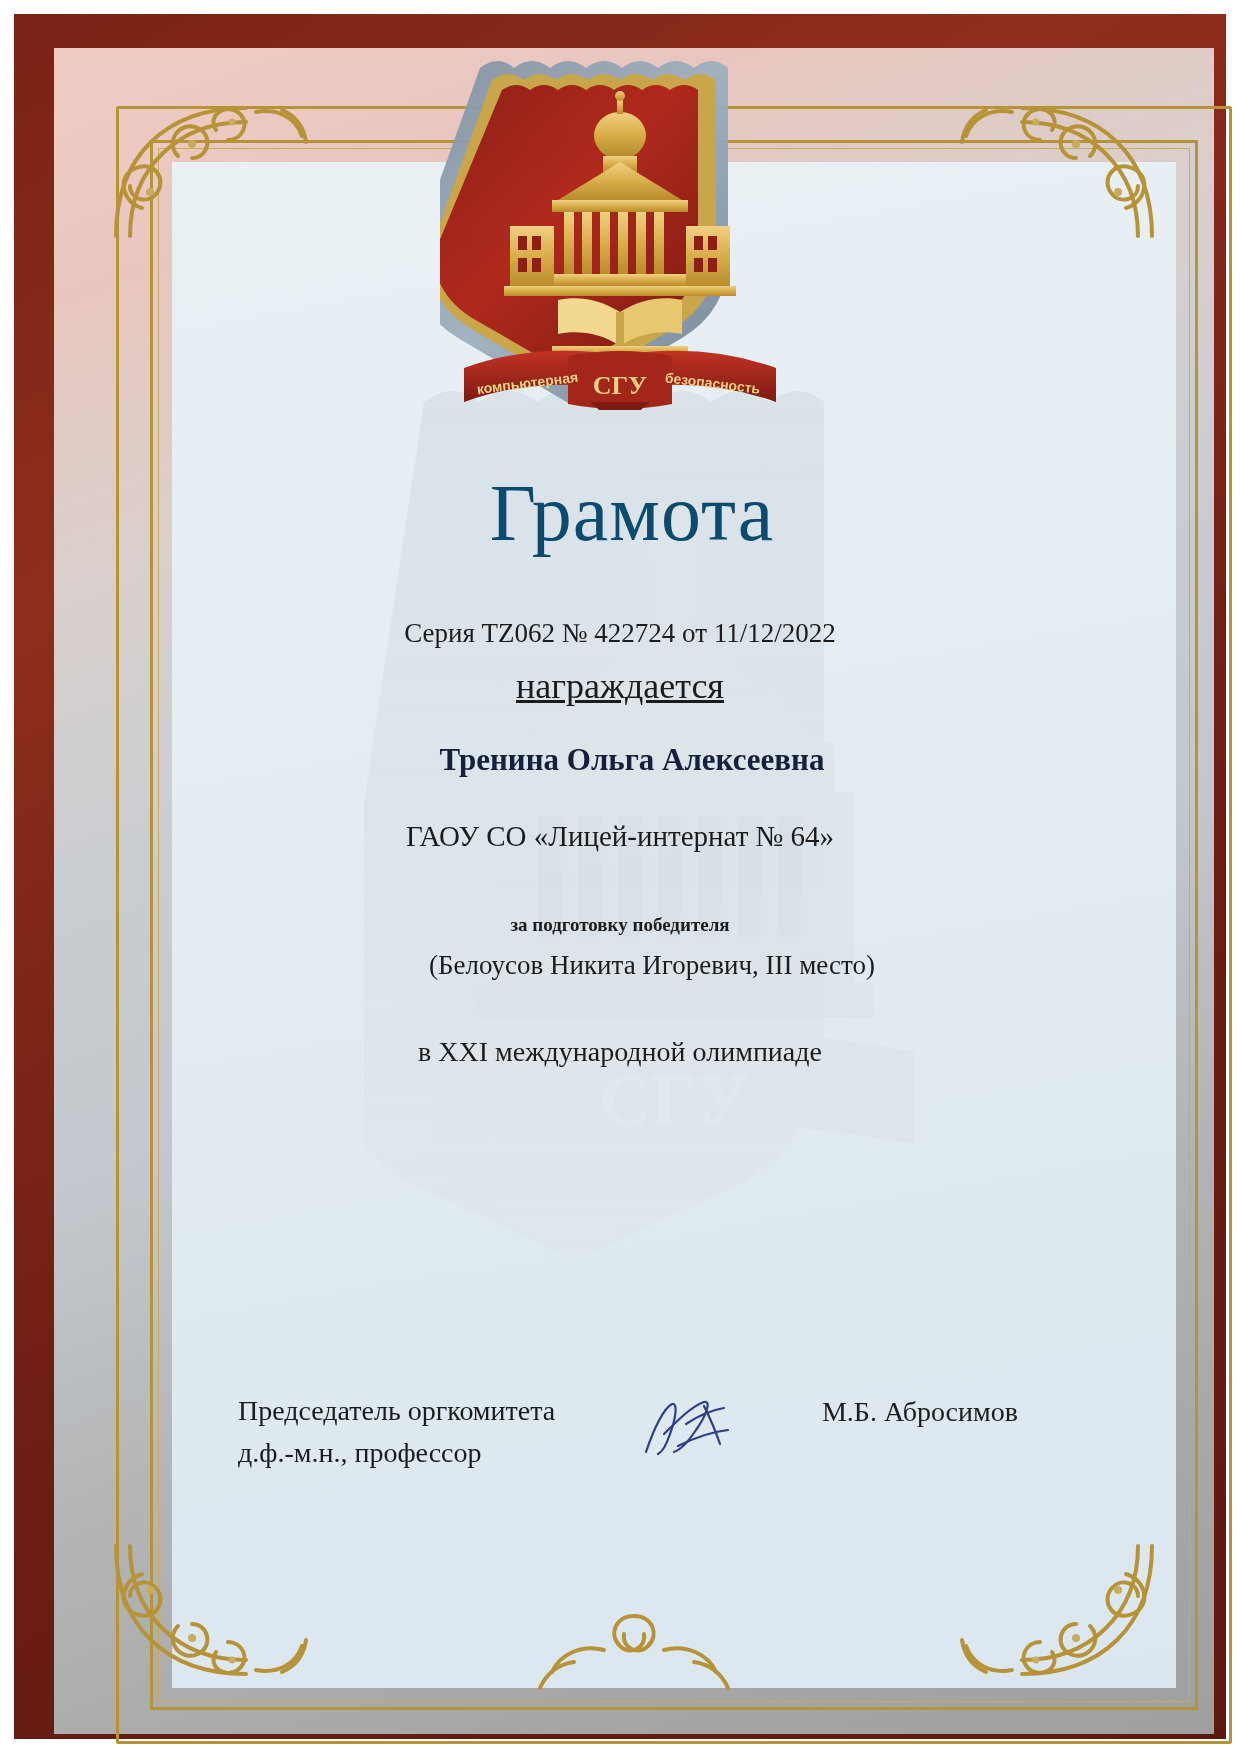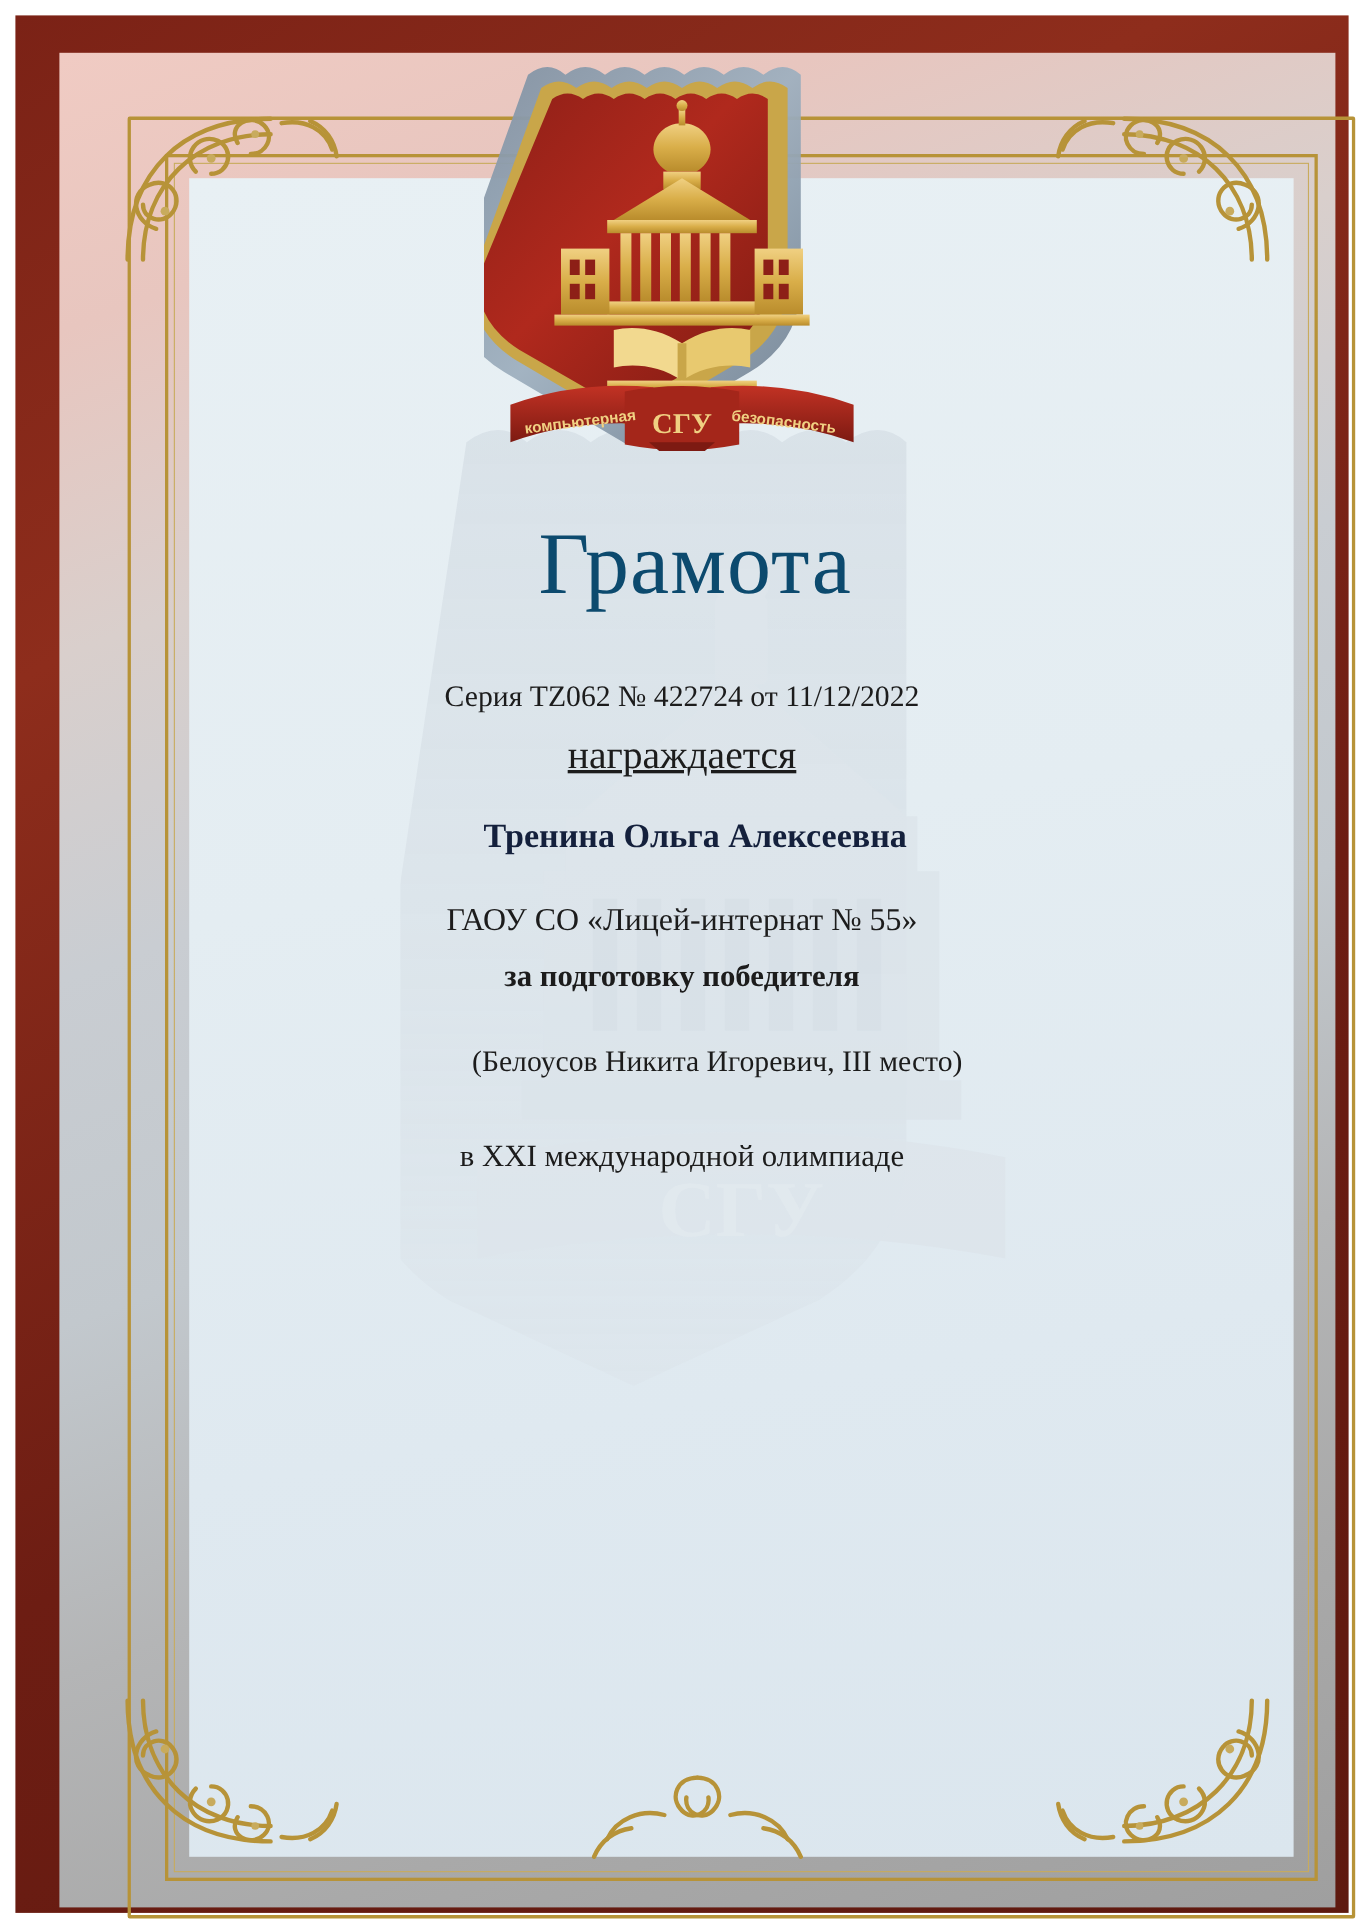--- a/index.html
+++ b/index.html
@@ -186,23 +186,23 @@
   }
   .organization {
     position: absolute;
     top: 820px;
     width: 100%;
     font-size: 29px;
     color: #1c1c1c;
   }
   .reason {
     position: absolute;
-    top: 872px;
-    width: 100%;
-    font-size: 28px;
+    top: 914px;
+    width: 100%;
+    font-size: 19px;
     font-weight: bold;
     color: #1c1c1c;
   }
   .winner {
     position: absolute;
     top: 950px;
     width: 100%;
     font-size: 27px;
     color: #1c1c1c;
     padding-left: 32px;
@@ -466,22 +466,38 @@
       <text x="272" y="338" text-anchor="middle" font-family="Liberation Sans, sans-serif" font-size="14" fill="#f0d082" font-weight="bold" transform="rotate(7 272 338)">безопасность</text>
       <text x="180" y="344" text-anchor="middle" font-family="Liberation Serif, serif" font-size="26" fill="#f0d082" font-weight="bold">СГУ</text>
     </g>
   </svg>
 
   <div class="content">
     <div class="title">Грамота</div>
     <div class="series">Серия TZ062 № 422724 от 11/12/2022</div>
     <div class="awarded">награждается</div>
     <div class="recipient">Тренина Ольга Алексеевна</div>
-    <div class="organization">ГАОУ СО «Лицей-интернат № 55»</div>
+    <div class="organization">ГАОУ СО «Лицей-интернат № 64»</div>
     <div class="reason">за подготовку победителя</div>
     <div class="winner">(Белоусов Никита Игоревич, III место)</div>
     <div class="event">
       <div>в XXI международной олимпиаде</div>
     </div>
   </div>
 
+  <div class="sign-row">
+    <div class="sign-left">Председатель оргкомитета
+д.ф.-м.н., профессор</div>
+
+    <svg class="sign-mark" viewBox="0 0 110 70">
+      <g fill="none" stroke="#2c3f86" stroke-width="2.2" stroke-linecap="round">
+        <path d="M12 58 C20 34 30 14 38 10 C44 8 42 24 36 40 C32 52 28 58 24 60"></path>
+        <path d="M30 40 C44 26 58 12 70 8 C78 6 72 22 62 36 C54 48 46 56 40 58"></path>
+        <path d="M52 30 C64 22 78 16 90 14"></path>
+        <path d="M44 52 C60 44 76 38 94 36"></path>
+        <path d="M70 12 C76 24 82 38 86 50"></path>
+      </g>
+    </svg>
+
+    <div class="sign-name">М.Б. Абросимов</div>
+  </div>
 
 </div>
 
 </body></html>

